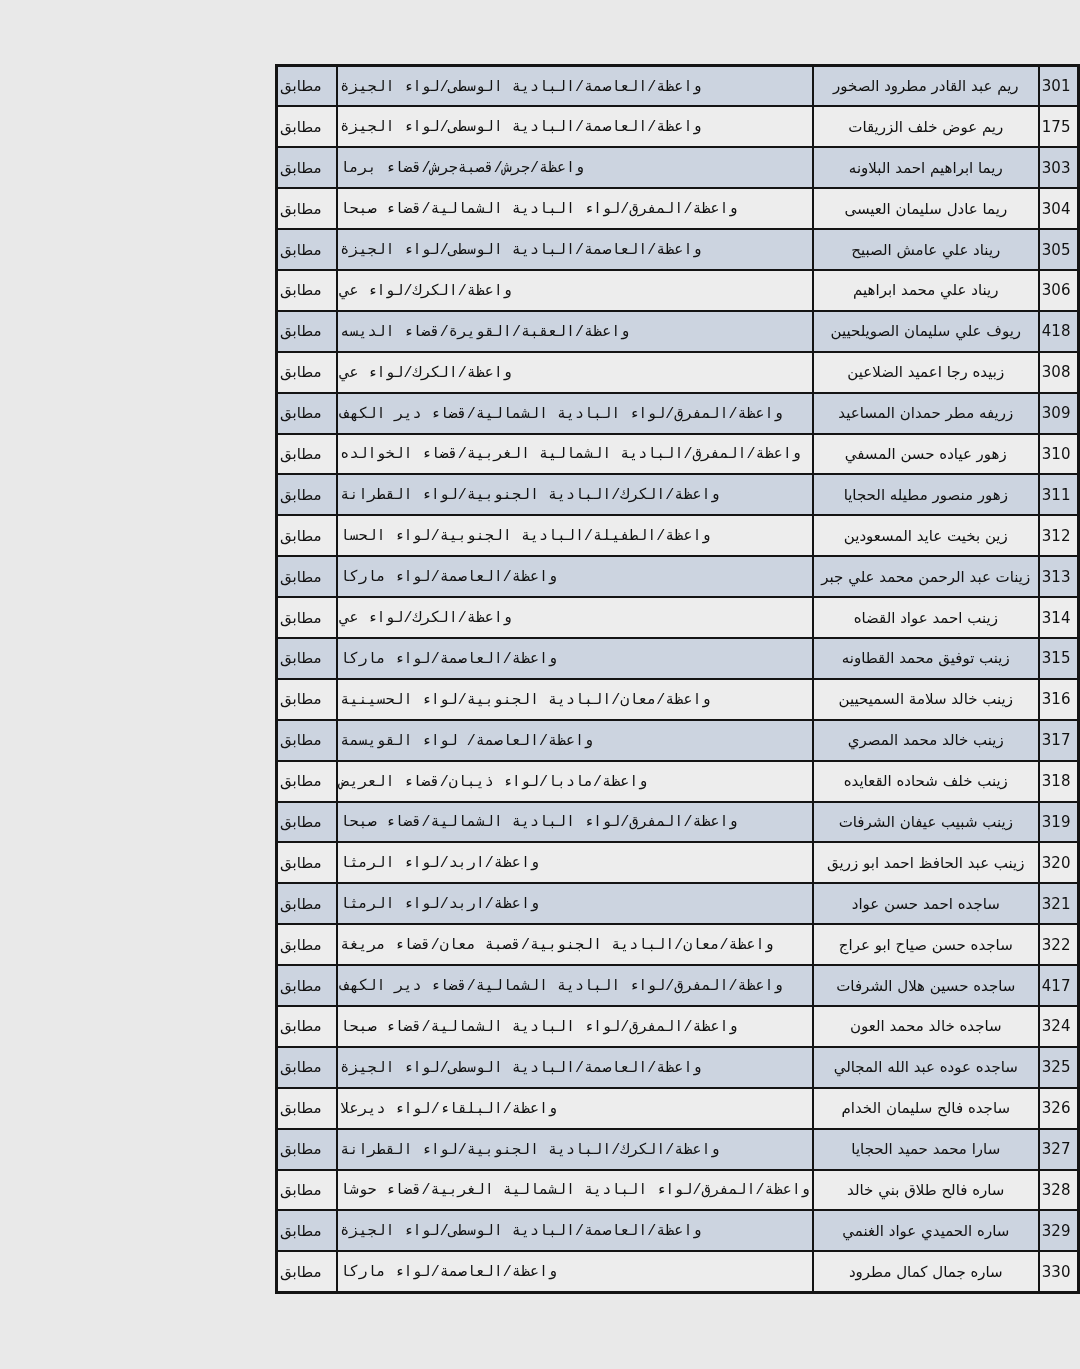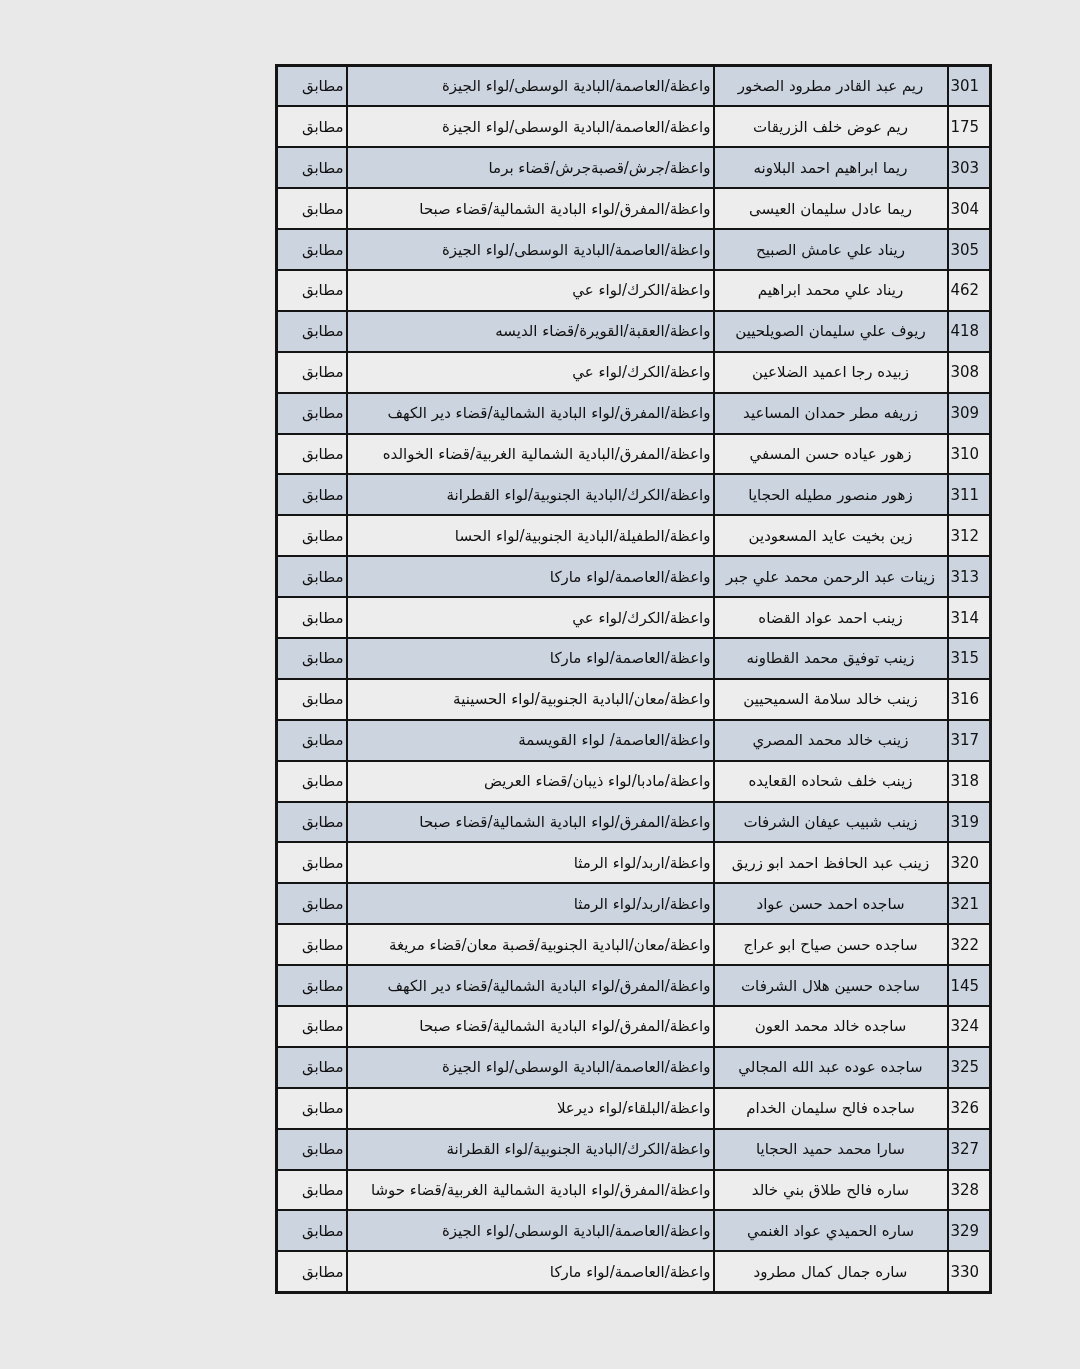--- a/index.html
+++ b/index.html
@@ -42,22 +42,22 @@
     height: 40.9px;
     padding: 0 2px;
     font-size: 15px;
     color: var(--text-c);
     white-space: nowrap;
     overflow: hidden;
     vertical-align: middle;
   }
   td.c-num    { text-align: left; font-size: 14.5px; }
   td.c-name   { text-align: center; padding-right: 1px; }
-  td.c-dept   { text-align: right; }
-  td.c-status { text-align: right; }
+  td.c-dept   { text-align: left; font-family: Liberation Mono, monospace; }
+  td.c-status { text-align: left; }
   tbody tr:nth-child(odd)  td { background: var(--odd-row); }
   tbody tr:nth-child(even) td { background: var(--even-row); }
 </style>
 </head>
 <body>
 
 <div class="page">
   <table class="roster" dir="rtl" lang="ar">
     <colgroup>
       <col class="co-num">
@@ -90,21 +90,21 @@
     <td class="c-dept"><span>واعظة/المفرق/لواء البادية الشمالية/قضاء صبحا</span></td>
     <td class="c-status"><span>مطابق</span></td>
   </tr>
         <tr>
     <td class="c-num"><span>305</span></td>
     <td class="c-name"><span>ريناد علي عامش الصبيح</span></td>
     <td class="c-dept"><span>واعظة/العاصمة/البادية الوسطى/لواء الجيزة</span></td>
     <td class="c-status"><span>مطابق</span></td>
   </tr>
         <tr>
-    <td class="c-num"><span>462</span></td>
+    <td class="c-num"><span>306</span></td>
     <td class="c-name"><span>ريناد علي محمد ابراهيم</span></td>
     <td class="c-dept"><span>واعظة/الكرك/لواء عي</span></td>
     <td class="c-status"><span>مطابق</span></td>
   </tr>
         <tr>
     <td class="c-num"><span>418</span></td>
     <td class="c-name"><span>ريوف علي سليمان الصويلحيين</span></td>
     <td class="c-dept"><span>واعظة/العقبة/القويرة/قضاء الديسه</span></td>
     <td class="c-status"><span>مطابق</span></td>
   </tr>
@@ -192,21 +192,21 @@
     <td class="c-dept"><span>واعظة/اربد/لواء الرمثا</span></td>
     <td class="c-status"><span>مطابق</span></td>
   </tr>
         <tr>
     <td class="c-num"><span>322</span></td>
     <td class="c-name"><span>ساجده حسن صياح ابو عراج</span></td>
     <td class="c-dept"><span>واعظة/معان/البادية الجنوبية/قصبة معان/قضاء مريغة</span></td>
     <td class="c-status"><span>مطابق</span></td>
   </tr>
         <tr>
-    <td class="c-num"><span>145</span></td>
+    <td class="c-num"><span>417</span></td>
     <td class="c-name"><span>ساجده حسين هلال الشرفات</span></td>
     <td class="c-dept"><span>واعظة/المفرق/لواء البادية الشمالية/قضاء دير الكهف</span></td>
     <td class="c-status"><span>مطابق</span></td>
   </tr>
         <tr>
     <td class="c-num"><span>324</span></td>
     <td class="c-name"><span>ساجده خالد محمد العون</span></td>
     <td class="c-dept"><span>واعظة/المفرق/لواء البادية الشمالية/قضاء صبحا</span></td>
     <td class="c-status"><span>مطابق</span></td>
   </tr>

